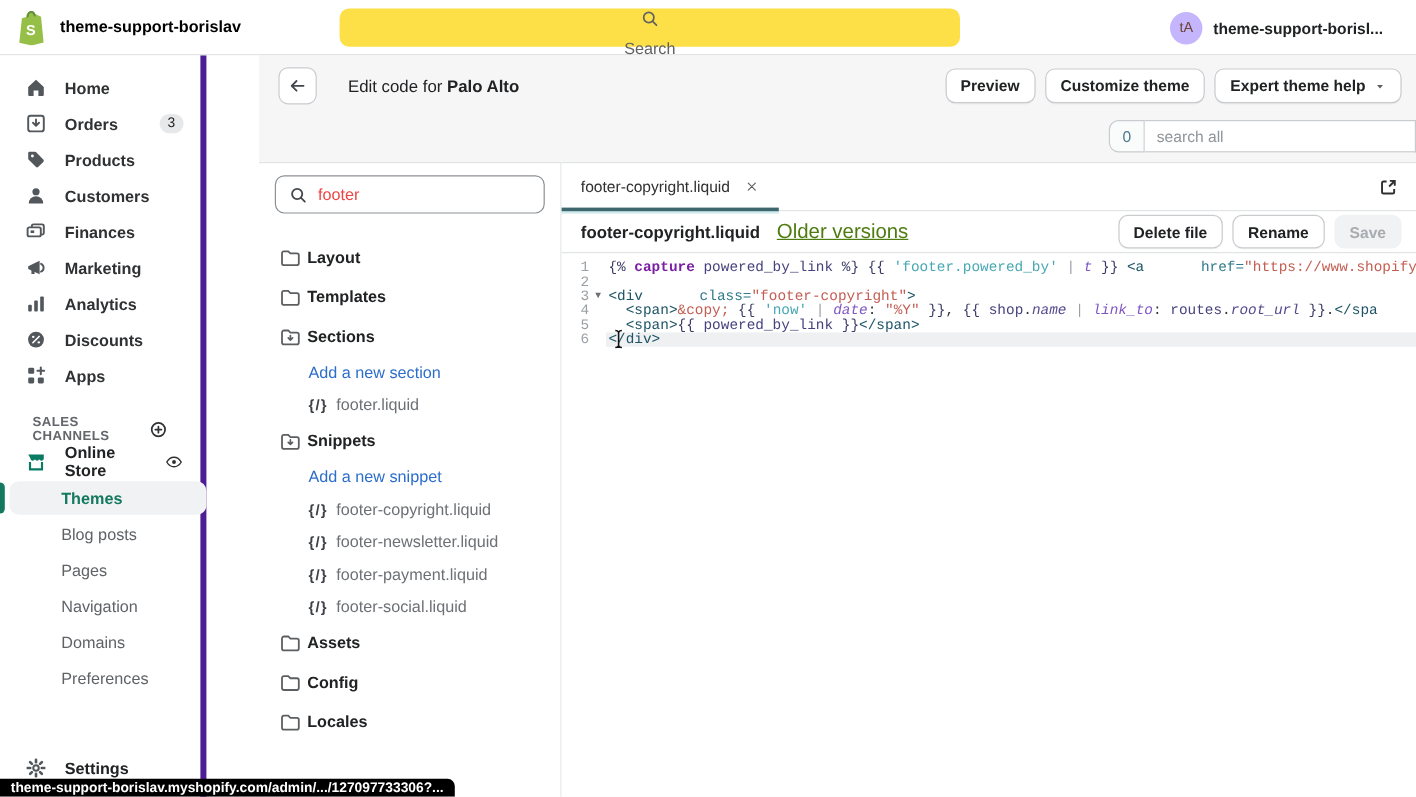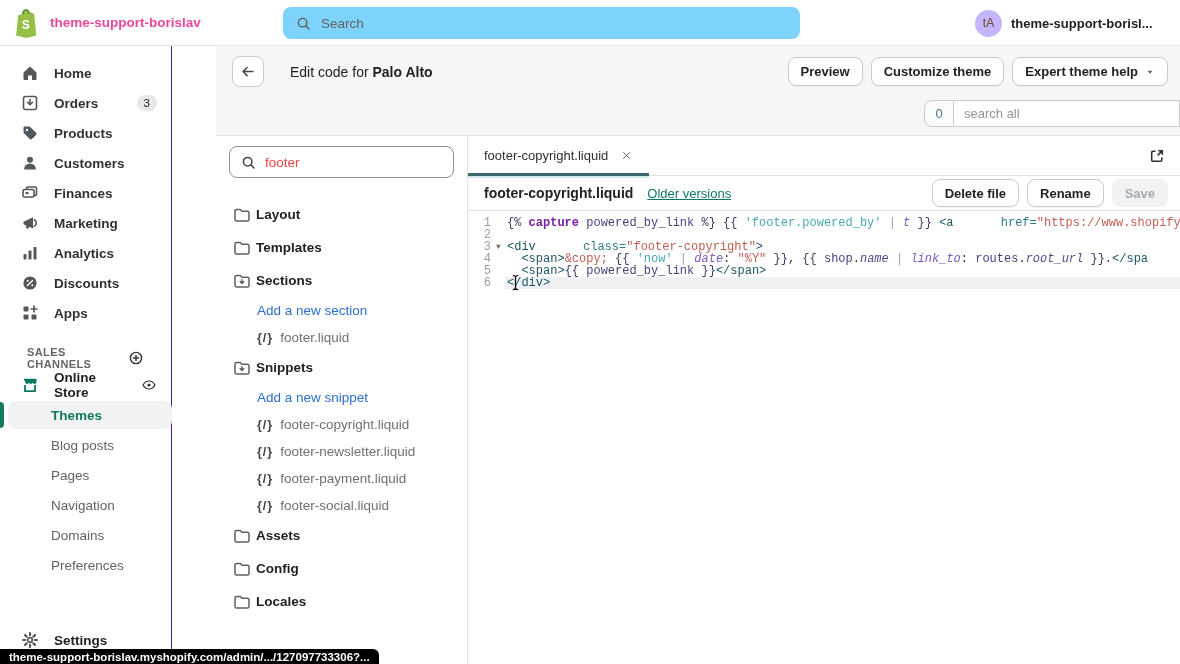--- a/index.html
+++ b/index.html
@@ -8,32 +8,32 @@
     position: relative; overflow: hidden; background:#fff;
     font-family: "Liberation Sans", "DejaVu Sans", sans-serif;
     color:#202223; font-size:13px;
   }
   svg { display:block; }
 
   
   .topbar { position:absolute; left:0; top:0; width:1180px; height:46px;
     background:#fff; border-bottom:1px solid #e3e4e5; display:flex; align-items:center; z-index:5; }
   .brand { display:flex; align-items:center; gap:10px; padding-left:12px; width:270px; }
-  .brand .store-name { font-weight:700; font-size:13.5px; color:#ec4899; white-space:nowrap; }
+  .brand .store-name { font-weight:700; font-size:13.5px; color:#000000; white-space:nowrap; }
   .top-search { position:absolute; left:283px; top:7px; width:517px; height:32px;
-    background:#7dd3fc; border-radius:8px; display:flex; align-items:center; gap:9px; padding:0 12px; color:#616161; }
+    background:#fde047; border-radius:8px; display:flex; align-items:center; gap:9px; padding:0 12px; color:#616161;flex-direction:column; }
   .top-search .ph { font-size:13.5px; color:#616161; }
   .account { position:absolute; right:0; top:0; height:46px; display:flex; align-items:center; gap:9px; padding-right:4px; width:205px; overflow:hidden; }
   .avatar { width:27px; height:27px; border-radius:50%; background:#c4b5fd; color:#6d4433;
     display:flex; align-items:center; justify-content:center; font-size:12px; flex:0 0 auto; }
   .account-name { font-weight:700; font-size:13px; white-space:nowrap; overflow:hidden; }
 
   
   .sidebar { position:absolute; left:0; top:46px; width:172px; bottom:0; background:#fff;
-    border-right:1px solid #4c1d95; }
+    border-right:5px solid #4c1d95; }
   .nav { padding-top:12px; }
   .nav-item { height:30px; display:flex; align-items:center; gap:14px; padding:0 14px 0 20px; cursor:default; }
   .nav-item .ic { width:20px; height:20px; color:#52575c; flex:0 0 auto; }
   .nav-item .lbl { font-size:13.5px; font-weight:600; color:#2f3133; flex:1; }
   .nav-badge { background:#e7e8ea; color:#202223; border-radius:9px; font-size:11.5px; padding:2px 7px; }
   .sc-header { margin-top:18px; height:24px; display:flex; align-items:center; padding:0 27px; }
   .sc-header .sc-lbl { flex:1; font-size:11px; font-weight:700; letter-spacing:.4px; color:#63676b; }
   .sc-header .ic, .store-row .ic-eye { width:16px; height:16px; color:#2f3133; }
   .store-row { height:30px; display:flex; align-items:center; gap:14px; padding:0 14px 0 20px; }
   .store-row .ic-store { width:20px; height:20px; }
@@ -96,21 +96,21 @@
   .editor-panel { position:absolute; left:252px; top:89px; right:0; bottom:0; background:#fff; border-top:1px solid #e1e3e5; }
   .tab-row { position:relative; height:40px; border-bottom:1px solid #e1e3e5; display:flex; }
   .tab { position:relative; display:flex; align-items:center; gap:12px; padding:0 16px; }
   .tab .lbl { font-size:13px; color:#303030; }
   .tab .ic-close { width:13px; height:13px; color:#5c5f62; }
   .tab.active::after { content:""; position:absolute; left:0; right:0; bottom:-1px; height:3px;
     background:#3e666d; box-shadow:0 2px 0 #cfe9ec; }
   .expand-btn { position:absolute; right:13px; top:10px; width:20px; height:20px; color:#303030; }
   .file-header { height:35px; border-bottom:1px solid #e1e3e5; display:flex; align-items:center; padding:0 12px 0 16px; }
   .file-header .title { font-size:14px; font-weight:700; }
-  .file-header .older { margin-left:14px; font-size:13px; color:#0f766e; text-decoration:underline; }
+  .file-header .older { margin-left:14px; font-size:17px; color:#4d7c0f; text-decoration:underline; }
   .file-header .spacer { flex:1; }
   .file-header .btn { height:28px; margin-left:8px; }
   .btn.disabled { background:#f1f2f3; border-color:#f1f2f3; color:#a7acb1; box-shadow:none; }
 
   .code-area { position:relative; padding-top:6px; font-family:"Liberation Mono","DejaVu Sans Mono",monospace;
     font-size:12px; line-height:12px; }
   .code-row { display:flex; height:12px; }
   .code-row .gut-num { width:24px; text-align:right; padding-right:1px; color:#9ba0a4; flex:0 0 auto; }
   .code-row .gut-fold { width:13px; text-align:center; color:#6d7175; font-size:8px; line-height:12px; flex:0 0 auto; }
   .code-row .code-text { flex:1; white-space:pre; overflow:hidden; padding-left:2px; color:#32333a; }

